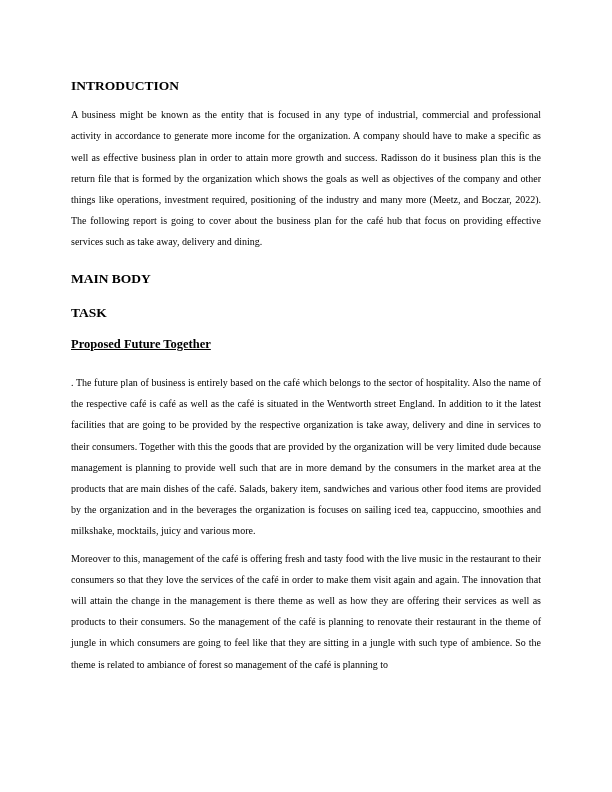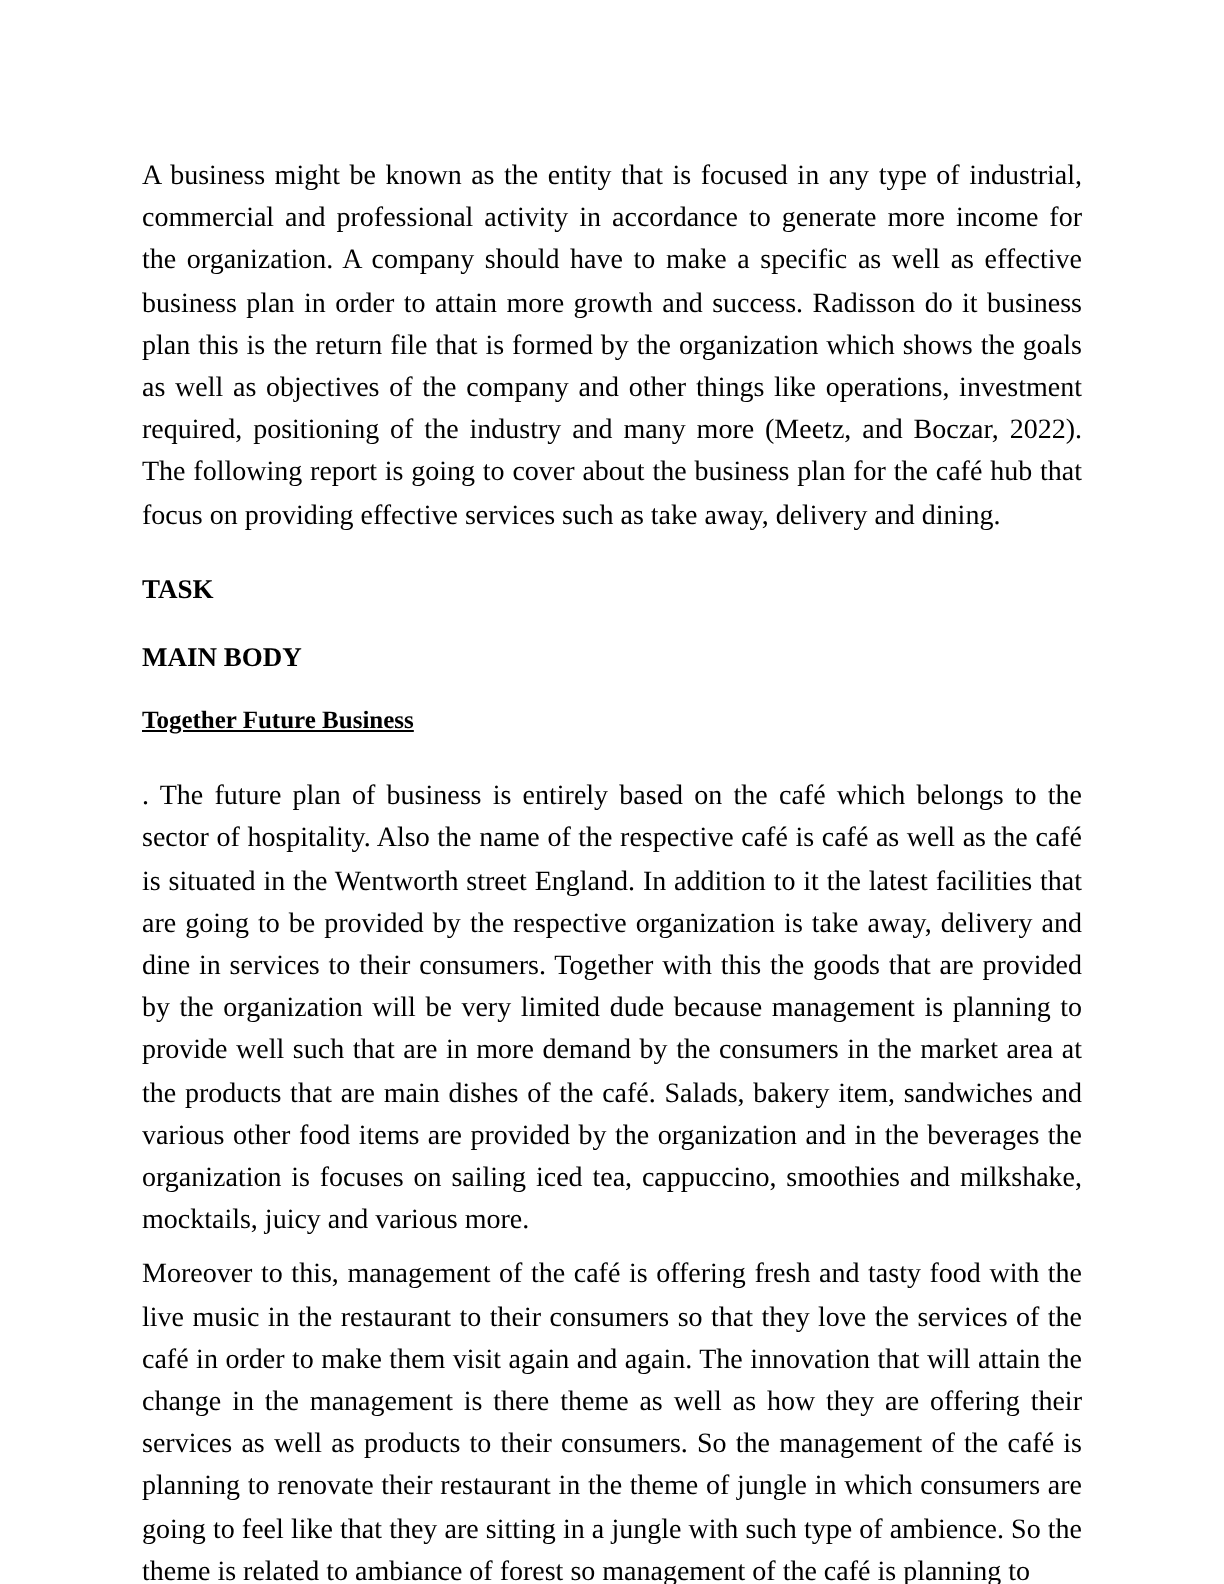--- a/index.html
+++ b/index.html
@@ -28,43 +28,44 @@
     margin-top: 18px;
   }
   .h2 {
     font-size: 12.5px;
     font-weight: bold;
     text-decoration: underline;
     margin: 16px 0 0 0;
     line-height: 1.2;
   }
   .para {
-    font-size: 14px;
+    font-size: 10px;
     line-height: 21.2px;
     text-align: justify;
     margin: 0 0 6px 0;
   }
   .para.gap-top {
     margin-top: 20px;
   }
   .para.no-gap {
     margin-bottom: 0;
   }
 </style>
 </head>
 <body>
 
 <div class="page">
 
+  <h1 class="h1">INTRODUCTION</h1>
 
   <p class="para">A business might be known as the entity that is focused in any type of industrial, commercial and professional activity in accordance to generate more income for the organization. A company should have to make a specific as well as effective business plan in order to attain more growth and success. Radisson do it business plan this is the return file that is formed by the organization which shows the goals as well as objectives of the company and other things like operations, investment required, positioning of the industry and many more (Meetz,  and Boczar,  2022). The following report is going to cover about the business plan for the café hub that focus on providing effective services such as take away, delivery and dining.</p>
 
+  <h1 class="h1 spaced-top">MAIN BODY</h1>
+
   <h1 class="h1 spaced-top">TASK</h1>
 
-  <h1 class="h1 spaced-top">MAIN BODY</h1>
-
-  <h2 class="h2">Together Future Business</h2>
+  <h2 class="h2">Proposed Future Together</h2>
 
   <p class="para gap-top">. The future plan of business is entirely based on the café which belongs to the sector of hospitality. Also the name of the respective café is café as well as the café is situated in the Wentworth street England. In addition to it the latest facilities that are going to be provided by the respective organization is take away, delivery and dine in services to their consumers. Together with this the goods that are provided by the organization will be very limited dude because management is planning to provide well such that are in more demand by the consumers in the market area at the products that are main dishes of the café. Salads, bakery item, sandwiches and various other food items are provided by the organization and in the beverages the organization is focuses on sailing iced tea, cappuccino, smoothies and milkshake, mocktails, juicy and various more.</p>
 
   <p class="para no-gap">Moreover to this, management of the café is offering fresh and tasty food with the live music in the restaurant to their consumers so that they love the services of the café in order to make them visit again and again. The innovation that will attain the change in the management is there theme as well as how they are offering their services as well as products to their consumers. So the management of the café is planning to renovate their restaurant in the theme of jungle in which consumers are going to feel like that they are sitting in a jungle with such type of ambience. So the theme is related to ambiance of forest so management of the café is planning to</p>
 
 </div>
 
 </body></html>

